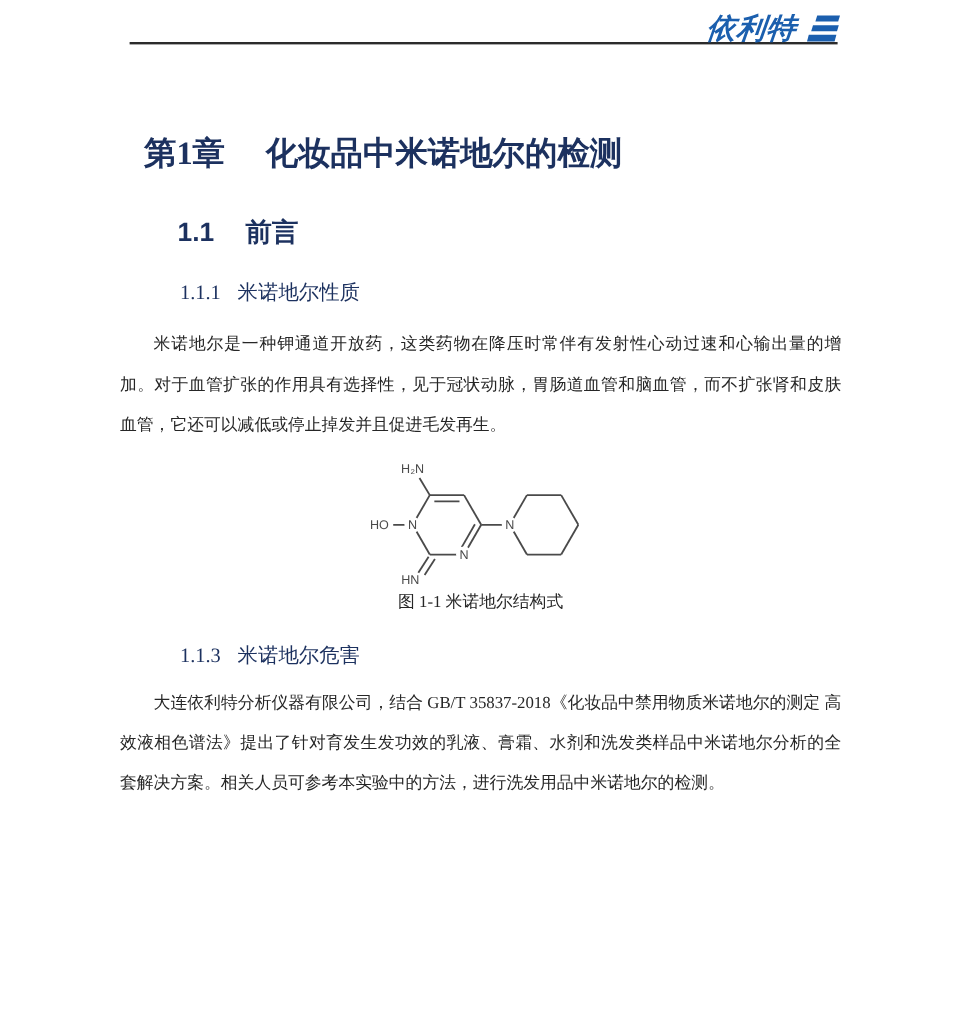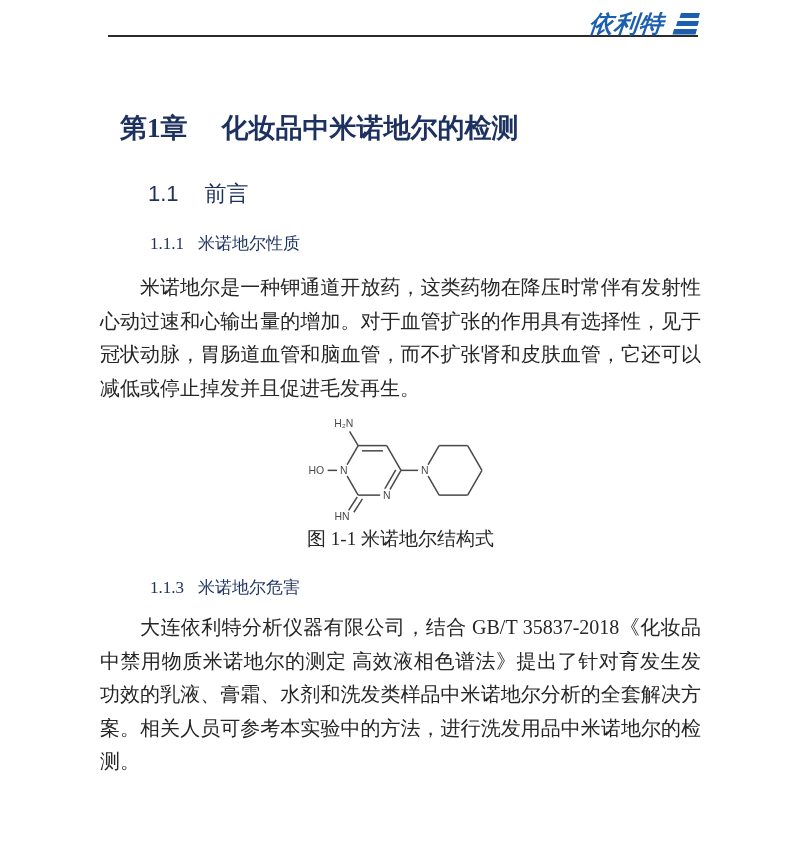--- a/index.html
+++ b/index.html
@@ -34,43 +34,43 @@
   .logo-bars{display:block;}
   .content{padding:0 99px 0 100px;}
   h1.chapter{
     margin:110px 0 0 20px;
     font-size:27px;line-height:36px;font-weight:bold;color:var(--heading);
     font-family:Liberation Serif, serif;
   }
   h1.chapter .num{margin-right:34px;}
   h2.section{
     margin:34px 0 0 48px;
-    font-size:22px;line-height:28px;font-weight:normal;color:var(--heading);
+    font-size:22px;line-height:28px;font-weight:bold;color:var(--heading);
     font-family:"Liberation Sans","DejaVu Sans",sans-serif;
   }
   h2.section .num{margin-right:26px;}
   h3.subsection{
     margin:25px 0 0 50px;
     font-size:17px;line-height:22px;font-weight:normal;color:var(--heading);
   }
   h3.subsection .num{margin-right:14px;}
   p.body-text{
     margin:16px 0 0 0;
-    font-size:20px;line-height:33.5px;
+    font-size:14px;line-height:33.5px;
     text-align:justify;text-indent:2em;
     color:var(--body);
   }
   p.body-text.tight{margin-top:12px;}
   .figure{
     margin:10px auto 0 auto;width:210px;text-align:center;
   }
   .figure svg{display:block;margin:0 auto;}
   .figure-caption{
     margin:6px auto 0 auto;text-align:center;
-    font-size:19px;color:var(--body);
+    font-size:14px;color:var(--body);
   }
   .mol-line{stroke:var(--mol);stroke-width:1.6;fill:none;}
   .mol-label{
     fill:var(--mol);
     font-family:"Liberation Sans","DejaVu Sans",sans-serif;
     font-size:11px;
   }
 </style>
 </head>
 <body>

